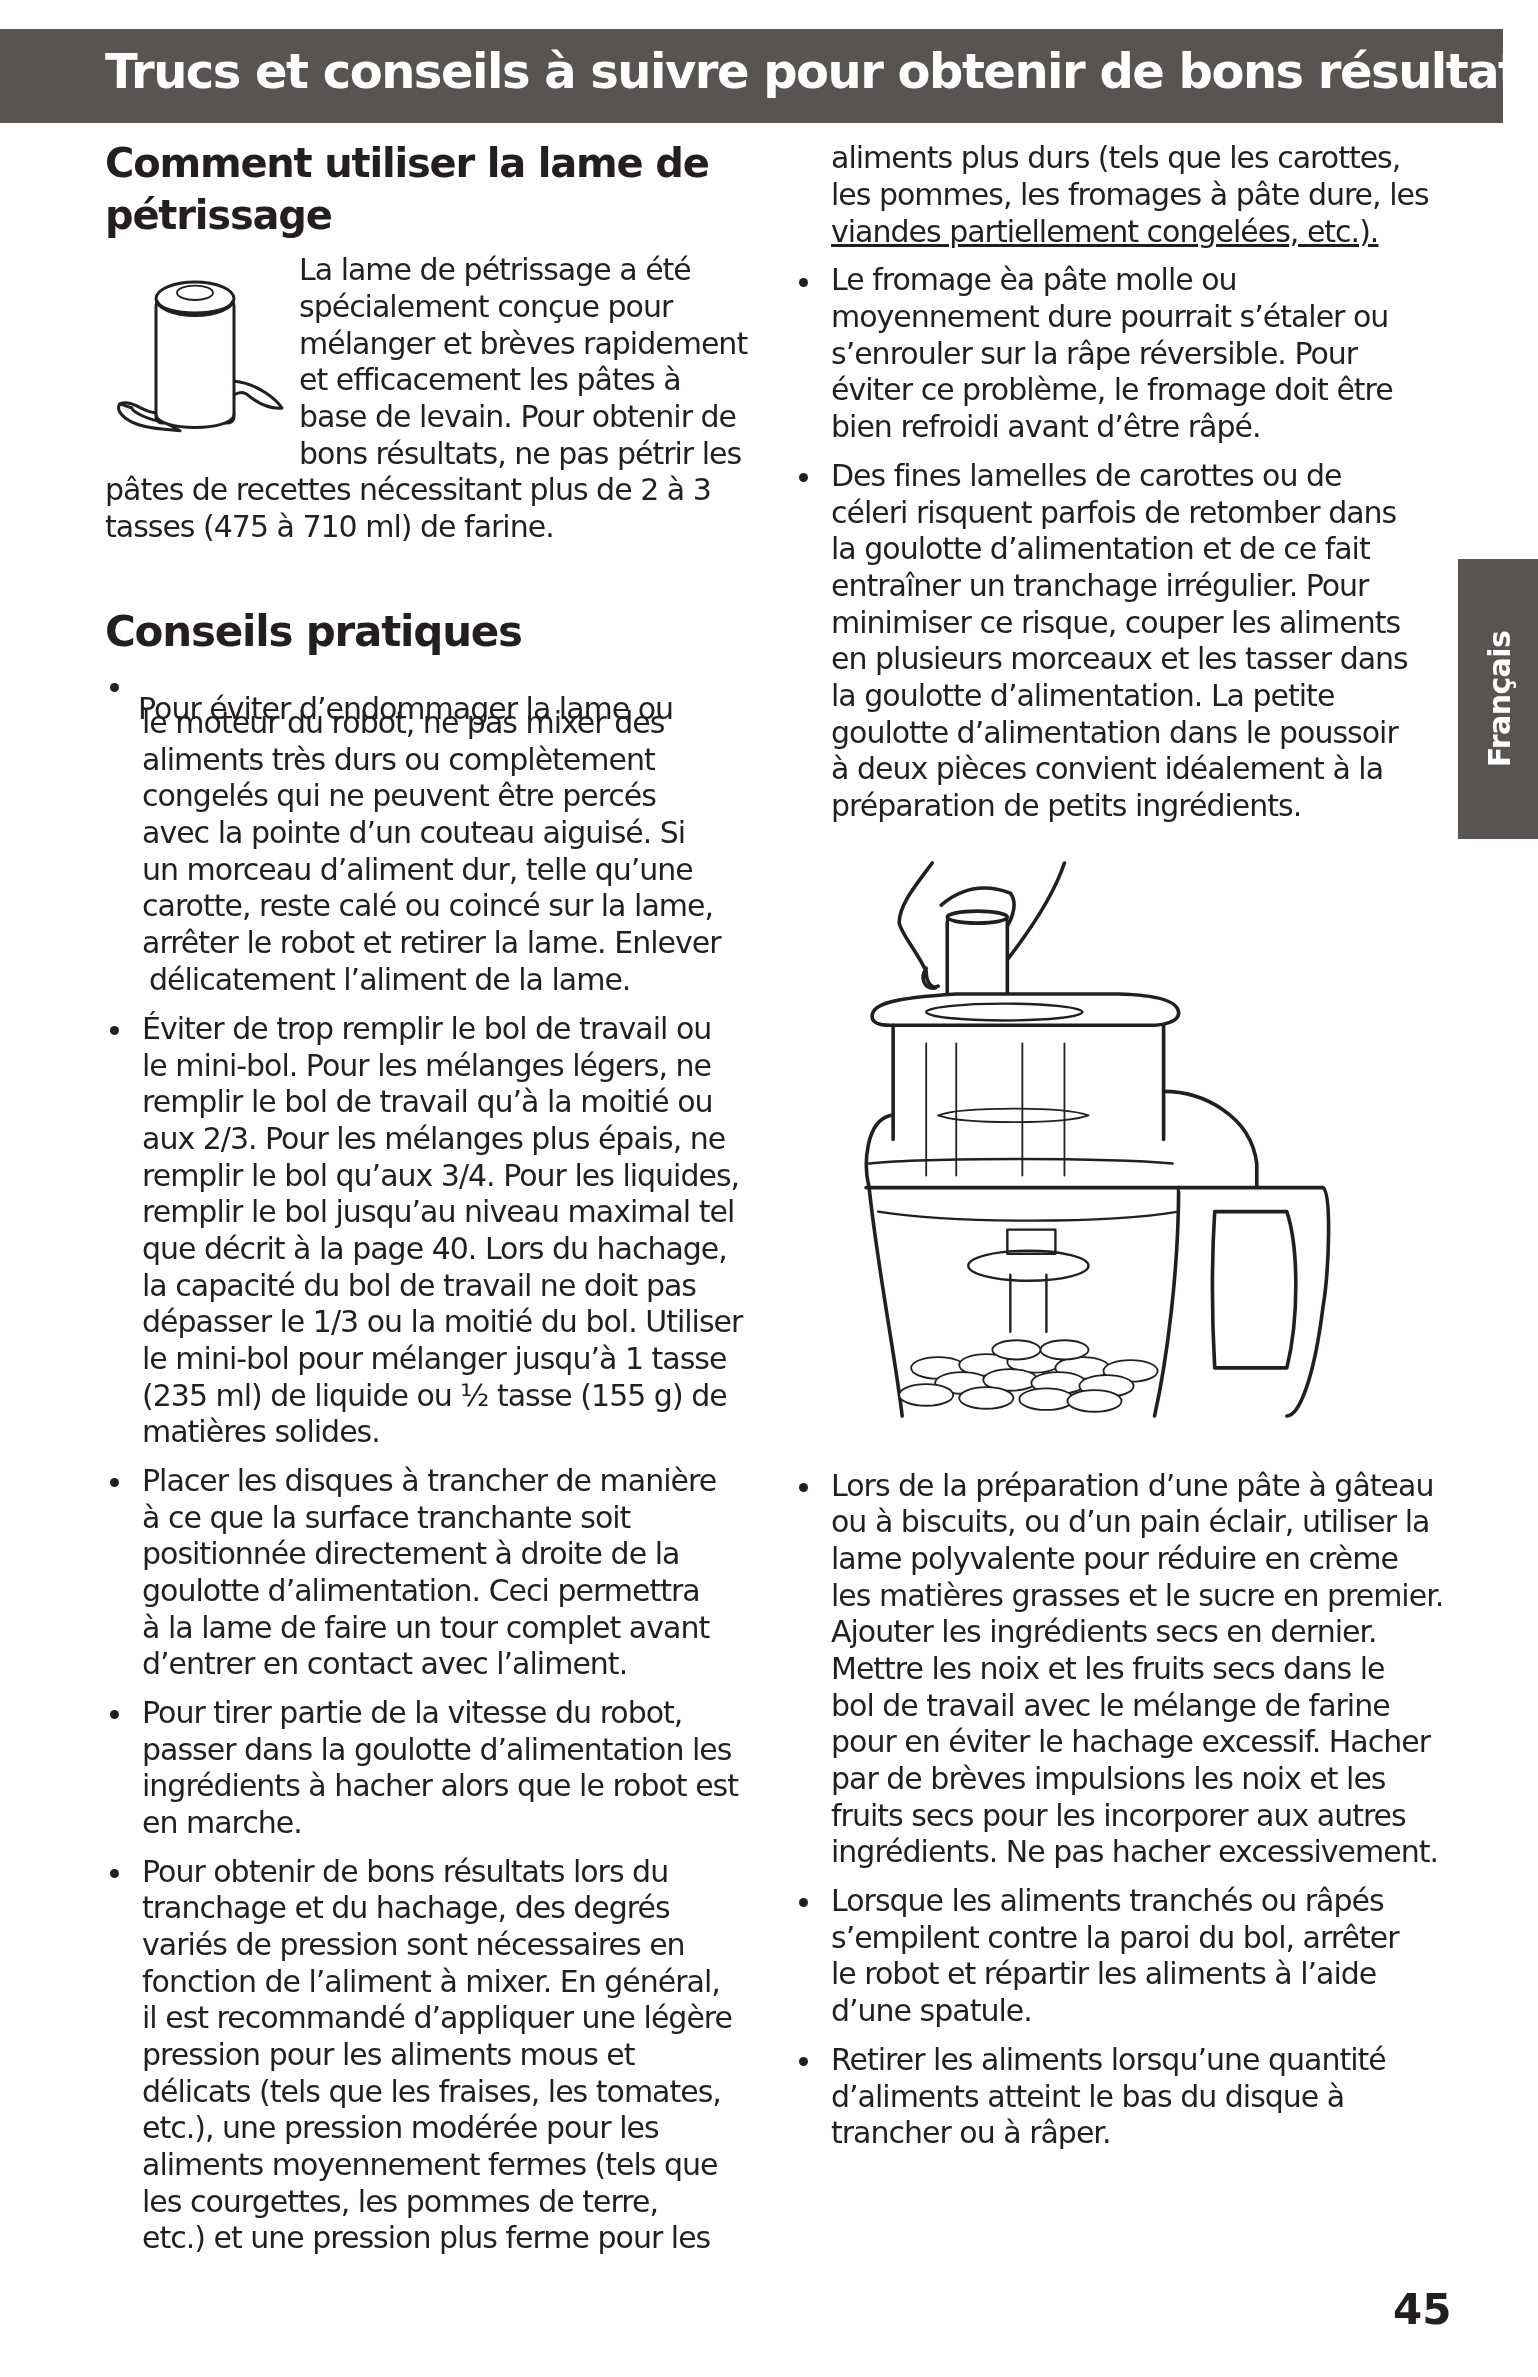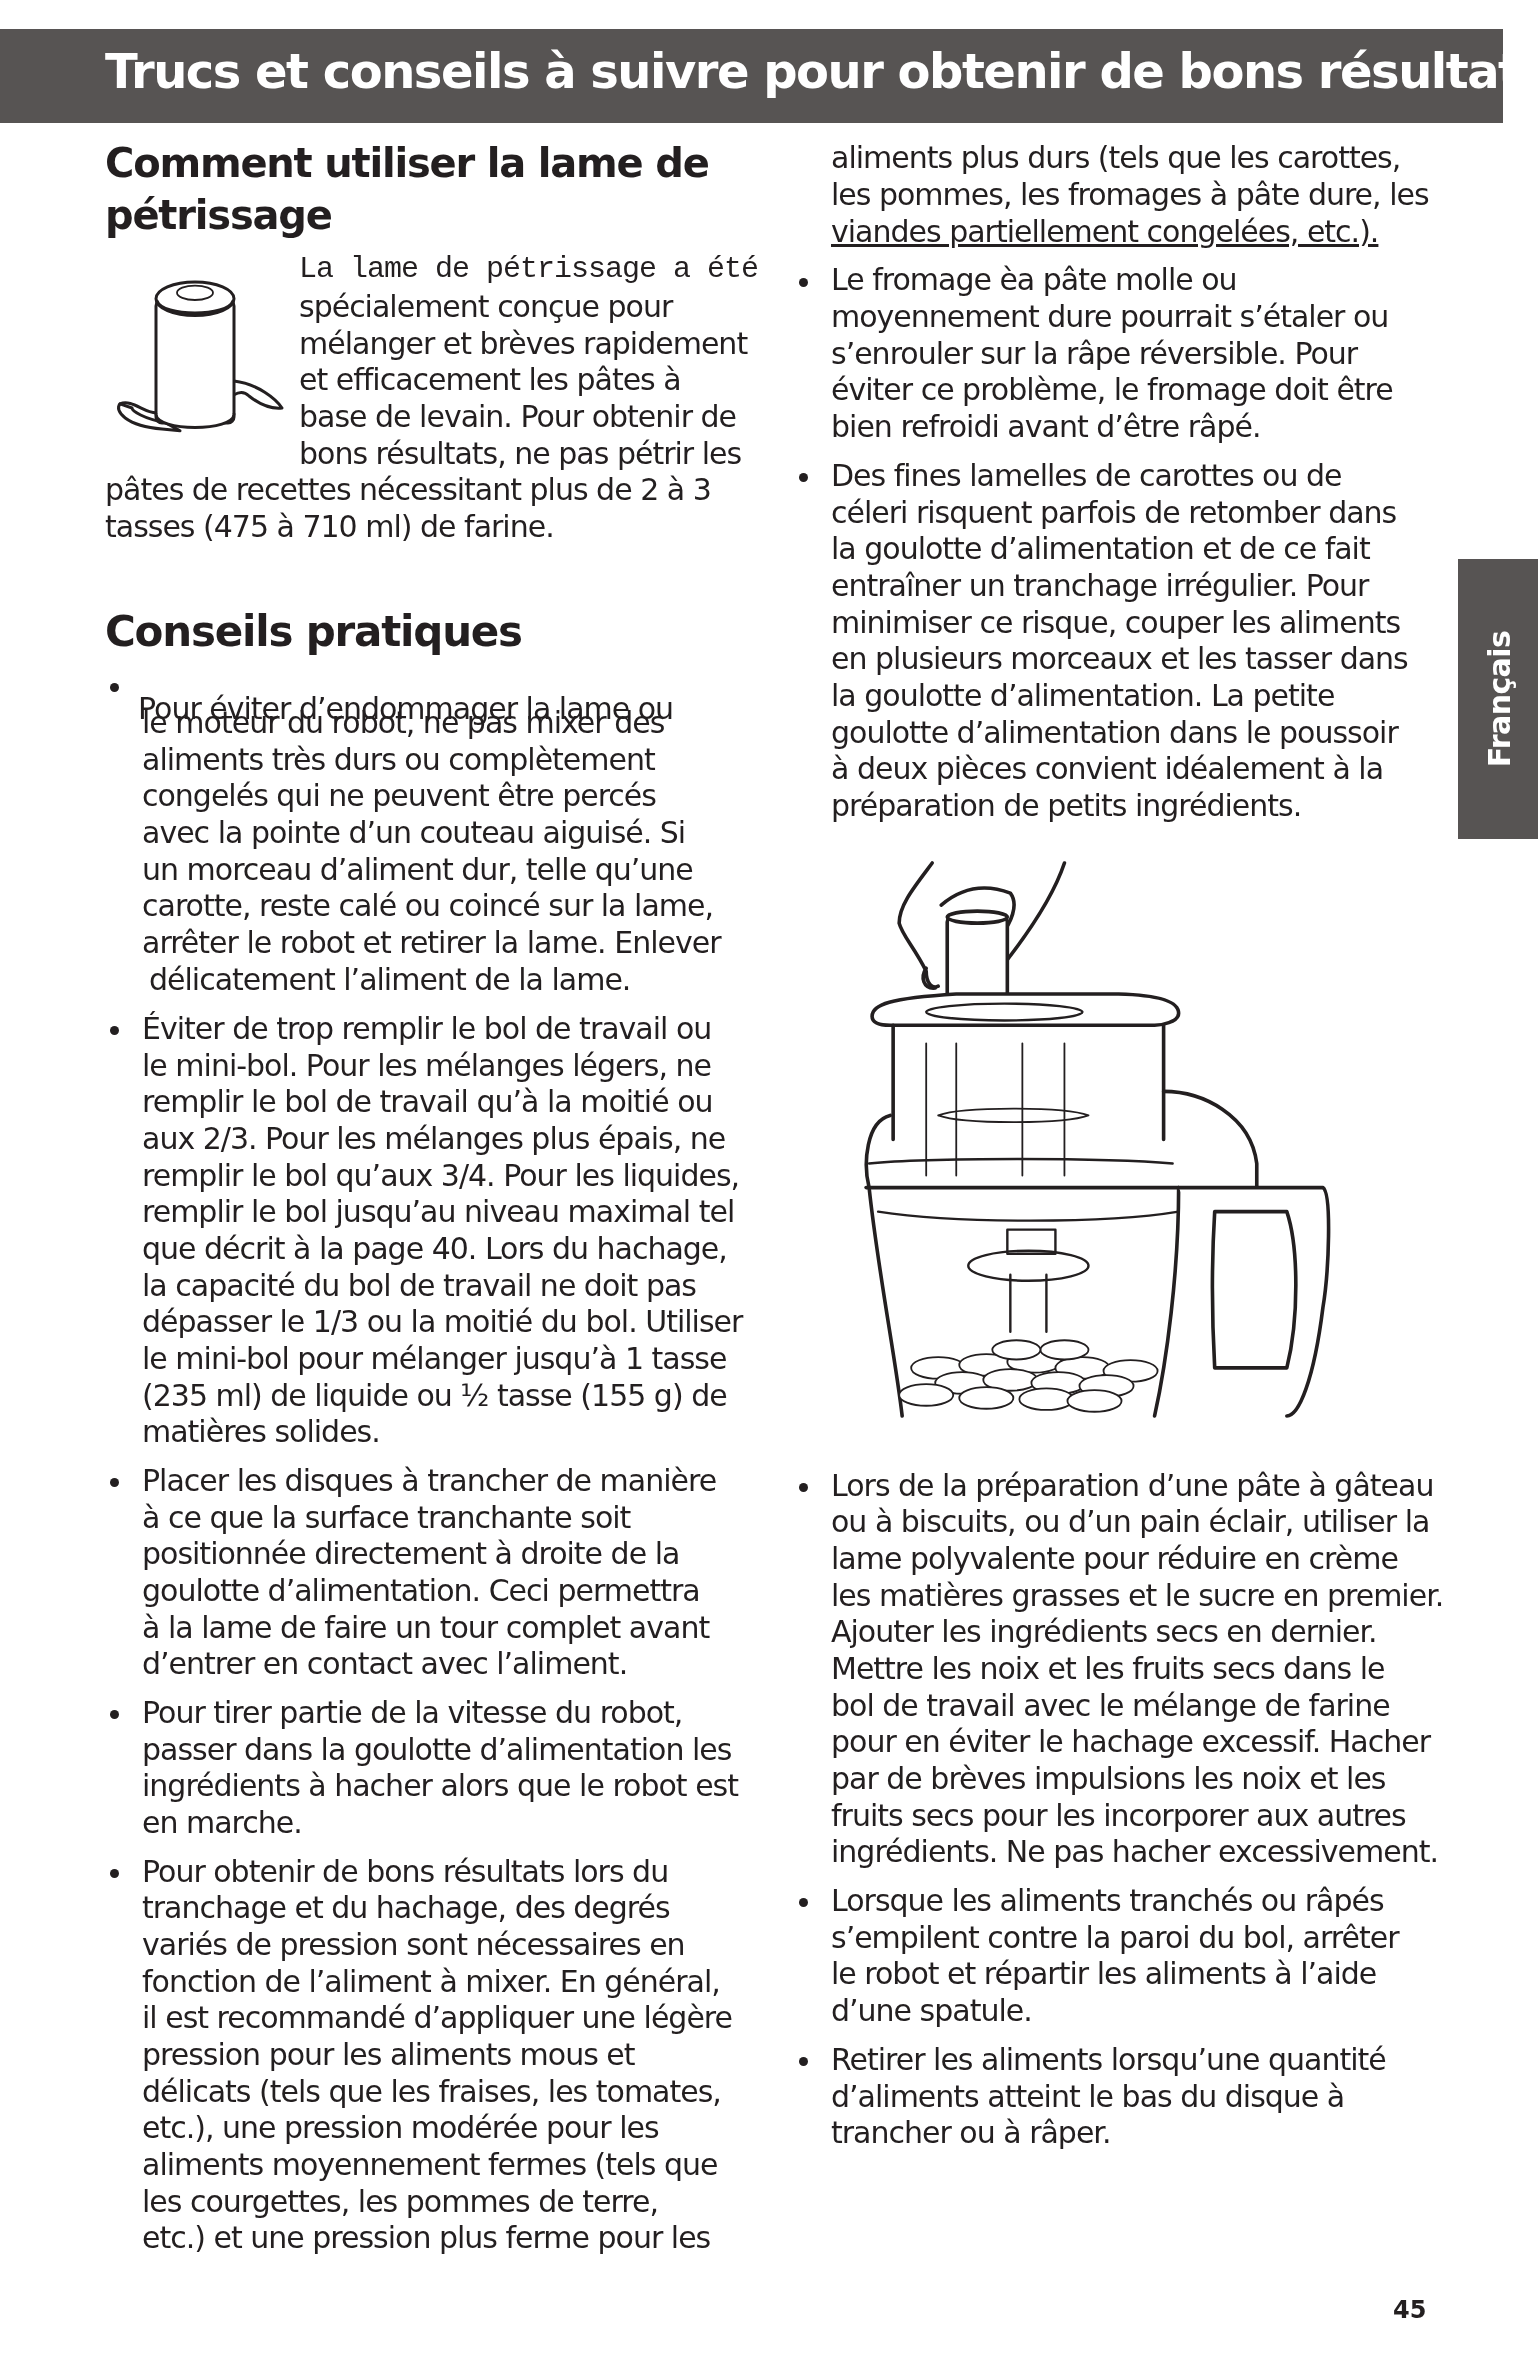--- a/index.html
+++ b/index.html
@@ -13,21 +13,21 @@
   .lang-tab { position: absolute; left: 1458px; top: 559px; width: 81px; height: 280px;
               background: #575453; }
   .lang-tab-label { position: absolute; left: 50%; top: 50%; transform: translate(-50%,-50%) rotate(-90deg);
                     color: #ffffff; font-weight: bold; font-size: 30px; white-space: nowrap; letter-spacing: -0.6px; }
   .h2 { position: absolute; margin: 0; font-weight: bold; font-size: 40px; line-height: 52px;
         color: #231f20; letter-spacing: -1.2px; white-space: nowrap; }
   .line { position: absolute; font-size: 30px; line-height: 37px; white-space: nowrap;
           letter-spacing: -1px; color: #231f20; }
   .bullet { position: absolute; width: 9px; height: 9px; border-radius: 50%; background: #231f20; }
   .block { position: absolute; }
-  .page-number { position: absolute; left: 1393px; top: 2289px; font-size: 24px; font-weight: bold;
+  .page-number { position: absolute; left: 1393px; top: 2289px; font-size: 42px; font-weight: bold;
                  color: #231f20; line-height: 42px; }
   svg { position: absolute; overflow: visible; }
 </style>
 </head>
 <body>
 
 <div class="header-bar"></div>
 <h1 class="header-title">Trucs et conseils à suivre pour obtenir de bons résultats</h1>
 
 <div class="lang-tab">
@@ -44,21 +44,21 @@
     <path d="M210 195 C 250 200, 280 225, 290 240 C 270 242, 250 232, 235 220 C 225 210, 215 215, 210 218" fill="#fff"></path>
     <rect x="80" y="60" width="130" height="205" rx="10" fill="#fff"></rect>
     <path d="M80 250 C 80 280, 210 280, 210 250" fill="#fff"></path>
     <ellipse cx="145" cy="58" rx="65" ry="28" fill="#fff"></ellipse>
     <path d="M82 62 C 90 88, 200 88, 208 62"></path>
     <ellipse cx="145" cy="48" rx="30" ry="12" stroke-width="3"></ellipse>
   </g>
 </svg>
 
 <div class="block">
-  <div class="line" style="left:299px; top:251px;font-family:Liberation Mono, monospace;">La lame de pétrissage a été</div>
+  <div class="line" style="left:299px; top:251px;">La lame de pétrissage a été</div>
   <div class="line" style="left:299px; top:288px;">spécialement conçue pour</div>
   <div class="line" style="left:299px; top:325px;">mélanger et brèves rapidement</div>
   <div class="line" style="left:299px; top:361px;">et efficacement les pâtes à</div>
   <div class="line" style="left:299px; top:398px;">base de levain. Pour obtenir de</div>
   <div class="line" style="left:299px; top:435px;">bons résultats, ne pas pétrir les</div>
   <div class="line" style="left:105px; top:471px;">pâtes de recettes nécessitant plus de 2 à 3</div>
   <div class="line" style="left:105px; top:508px;">tasses (475 à 710 ml) de farine.</div>
 </div>
 
 <h2 class="h2" style="left:105px; top:606px; font-size:42px;">Conseils pratiques</h2>

